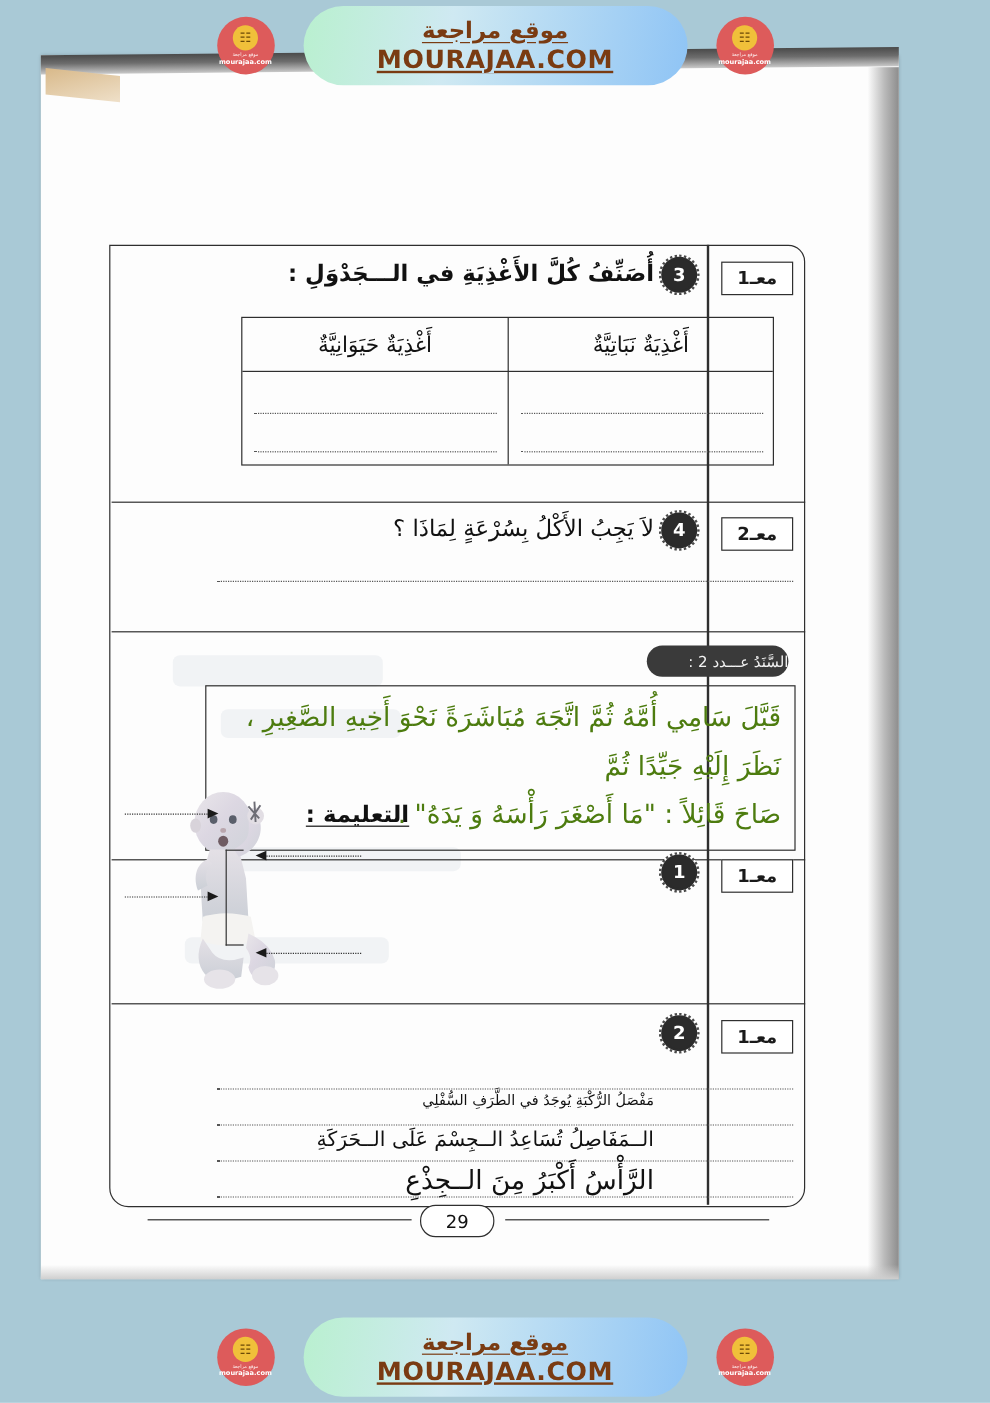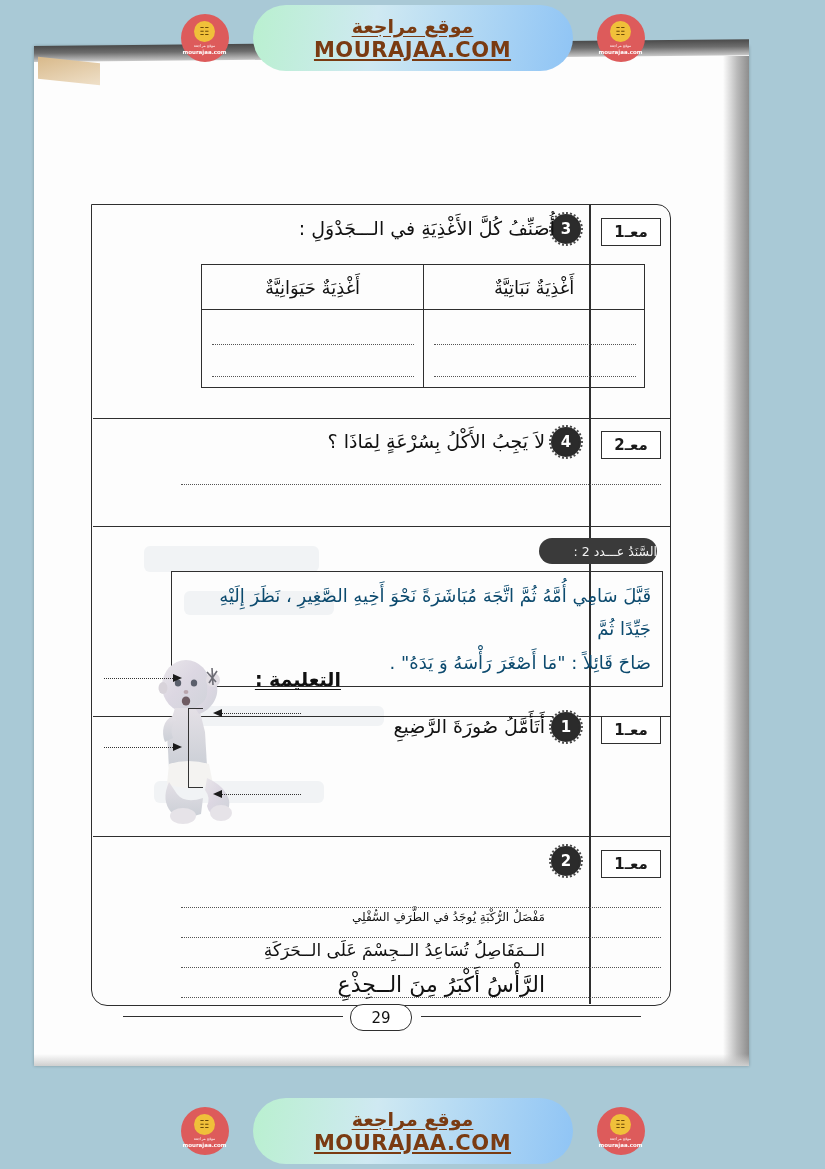--- a/index.html
+++ b/index.html
@@ -139,21 +139,21 @@
 
   
   .sanad{
     position:absolute;width:118px;height:26px;border-radius:13px;
     background:#3a3a3a;color:#f2f2f2;font-size:12.5px;
     display:flex;align-items:center;justify-content:flex-start;direction:rtl;
     letter-spacing:.3px;
   }
   .passage{
     position:absolute;border:1.5px solid #2f2f2f;padding:7px 11px;
-    direction:rtl;text-align:right;font-size:18px;color:#0c4a6e;line-height:1.85;
+    direction:rtl;text-align:right;font-size:22px;color:#4d7c0f;line-height:1.85;
   }
 
   .tahlima{
     position:absolute;direction:rtl;font-size:19px;color:#111;font-weight:bold;
     text-decoration:underline;text-underline-offset:3px;
   }
 
   
   .baby-wrap{position:absolute;}
   .arrowline{position:absolute;height:0;display:flex;align-items:center;}
@@ -216,21 +216,21 @@
     <div class="rowsep" style="top:370px;"></div>
     <div class="rowsep" style="top:560px;"></div>
     <div class="rowsep" style="top:680px;"></div>
 
     <div class="crit" style="top:62px;">
       <span>معـ1</span>
     </div>
     <div class="num" style="right:92px;top:60px;">
       <span>3</span>
     </div>
-    <div class="qtext" style="right:116px;top:58px;">أُصَنِّفُ كُلَّ الأَغْذِيَةِ في الـــجَدْوَلِ :</div>
+    <div class="qtext" style="right:126px;top:58px;font-weight:bold;">أُصَنِّفُ كُلَّ الأَغْذِيَةِ في الـــجَدْوَلِ :</div>
 
     <div class="tbl" style="right:26px;top:108px;width:442px;height:122px;">
       <div class="vline" style="right:220px;"></div>
       <div class="hline" style="top:44px;"></div>
 
       <div class="tbl-head" style="right:0;width:220px;">
         <span>أَغْذِيَةٌ نَبَاتِيَّةٌ</span>
       </div>
       <div class="tbl-head" style="right:221px;width:221px;">
         <span>أَغْذِيَةٌ حَيَوَانِيَّةٌ</span>
@@ -260,21 +260,20 @@
     </div>
 
     <div class="tahlima" style="right:330px;top:512px;">التعليمة :</div>
 
     <div class="crit" style="top:560px;">
       <span>معـ1</span>
     </div>
     <div class="num" style="right:92px;top:558px;">
       <span>1</span>
     </div>
-    <div class="qtext" style="right:126px;top:556px;">أَتَأَمَّلُ صُورَةَ الرَّضِيعِ</div>
 
     <div class="baby-wrap" style="right:408px;top:502px;width:130px;height:168px;">
       <svg viewBox="0 0 130 168" width="130" height="168">
         <defs>
           <linearGradient id="skin" x1="0" y1="0" x2="1" y2="1">
             <stop offset="0%" stop-color="#e9e6ea"></stop>
             <stop offset="45%" stop-color="#dcd7e2"></stop>
             <stop offset="100%" stop-color="#cfd3d9"></stop>
           </linearGradient>
           <linearGradient id="skin2" x1="0" y1="0" x2="0" y2="1">

